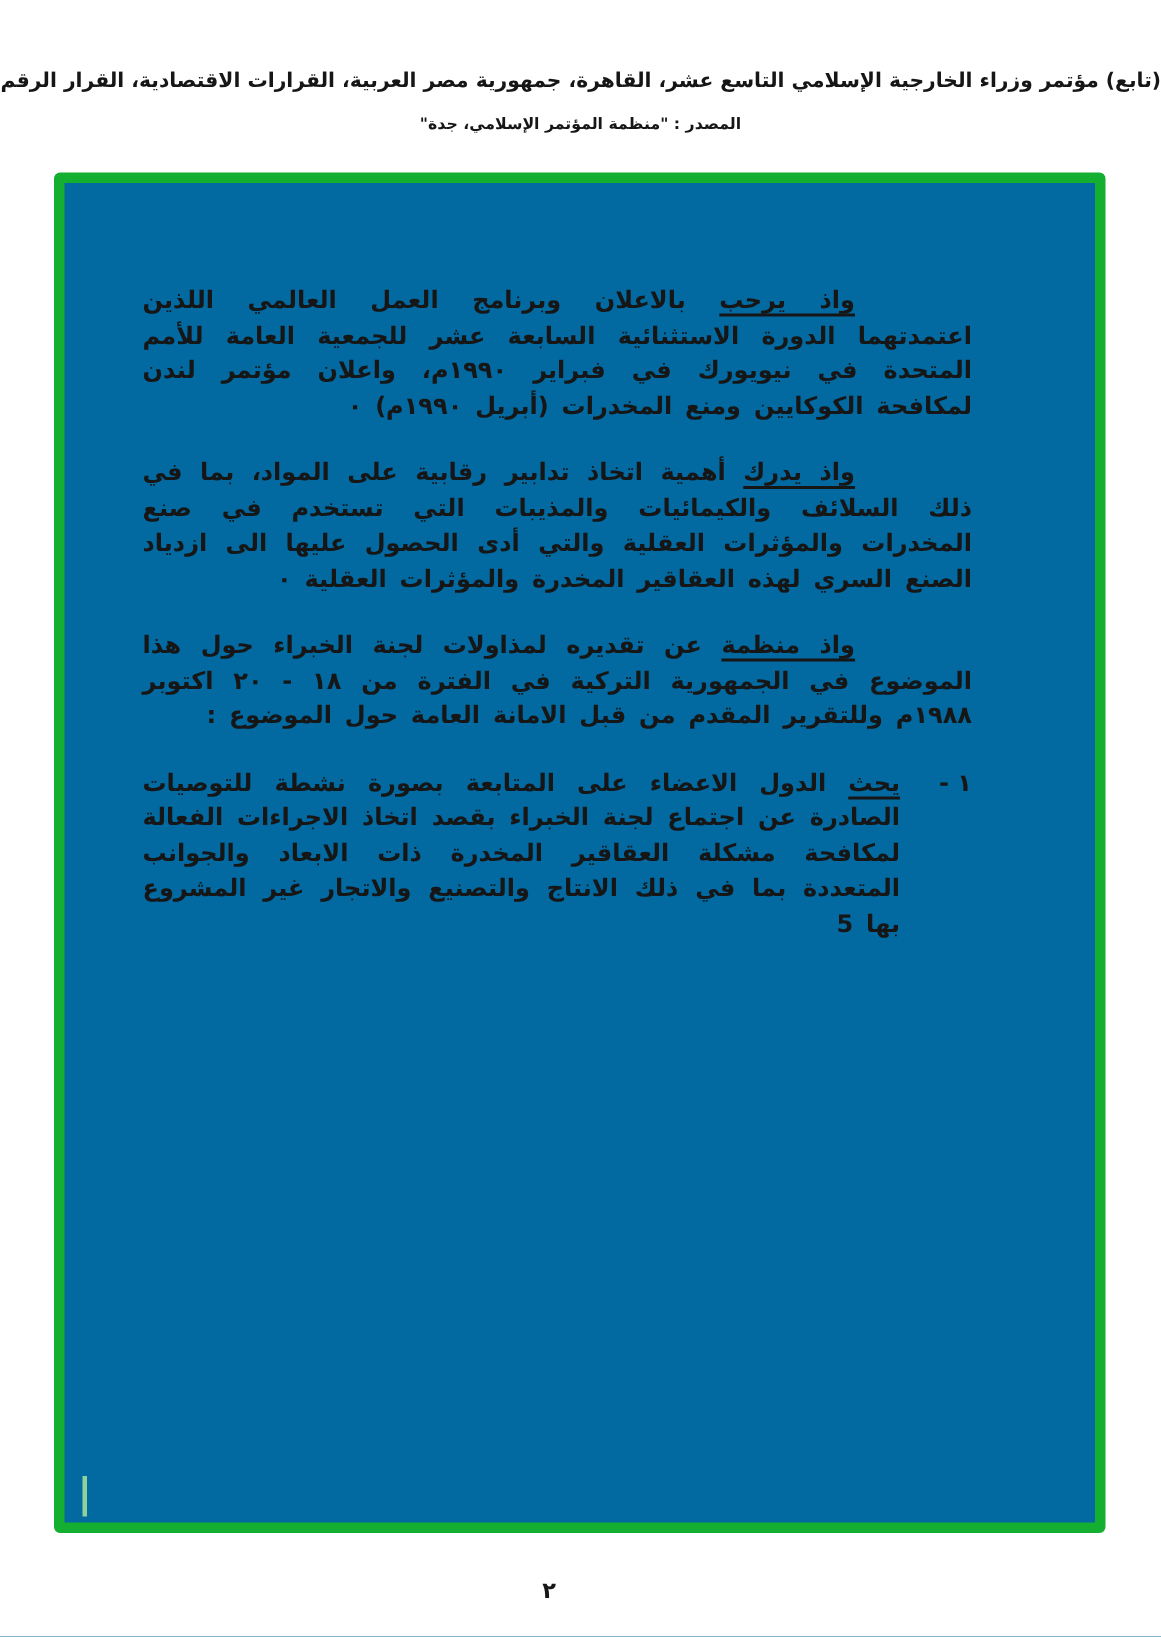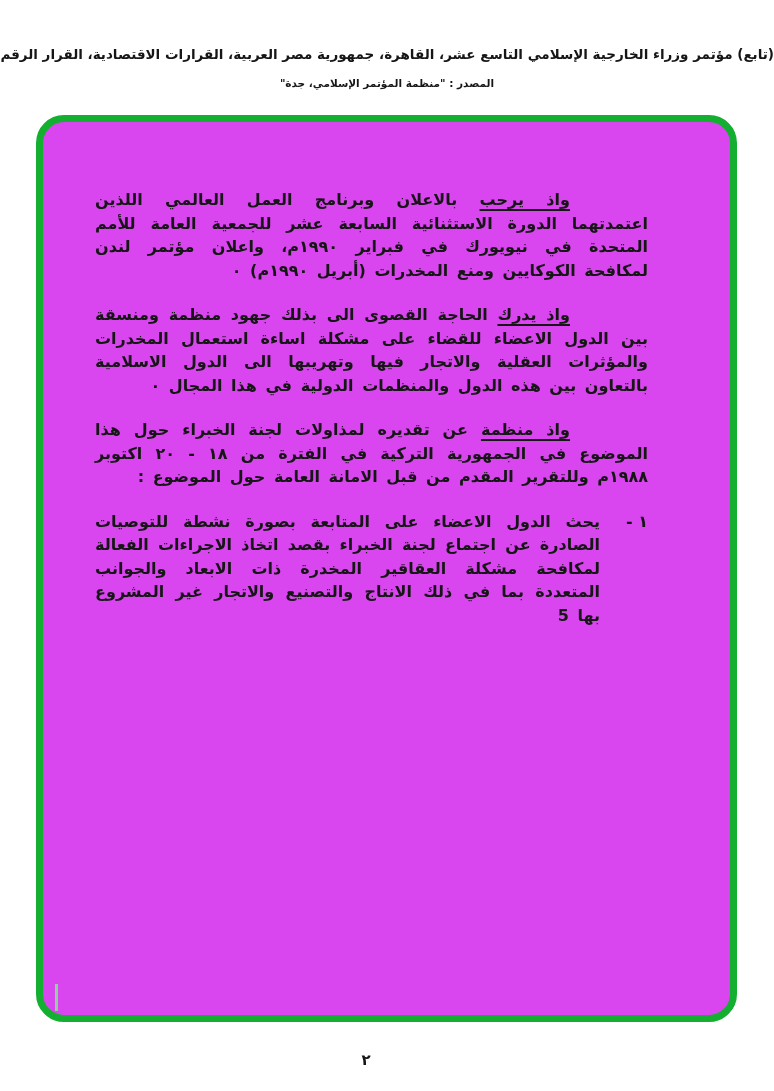--- a/index.html
+++ b/index.html
@@ -26,22 +26,22 @@
   .hdr-line2{
     position:absolute;top:77px;left:0;right:0;
     text-align:center;direction:rtl;
     font-size:10.5px;font-weight:bold;
   }
   
   .frame{
     position:absolute;left:36px;top:115px;
     width:687px;height:893px;
     border:7px solid var(--frame-green);
-    border-radius:28px;
-    background:#d946ef;
+    border-radius:4px;
+    background:#0369a1;
   }
   .content{
     position:absolute;top:66px;left:52px;right:82px;
     direction:rtl;
   }
   .para{
     margin:0 0 21px 0;
     font-size:16px;font-weight:bold;line-height:23.5px;
     text-align:justify;text-align-last:right;
     text-indent:78px;
@@ -56,20 +56,21 @@
     display:flex;margin-top:1px;
     font-size:16px;font-weight:bold;line-height:23.5px;
   }
   .item-num{flex:none;width:48px;text-align:right;}
   .item-text{
     flex:1;
     text-align:justify;text-align-last:right;
     word-spacing:3px;
   }
   .item-text .lead{
+    text-decoration:underline;
     text-underline-offset:4px;
     text-decoration-thickness:1.5px;
   }
   
   .tick{
     position:absolute;left:55px;top:984px;
     width:3px;height:27px;
     background:var(--tick-green);
   }
   .page-num{
@@ -83,23 +84,23 @@
 
 <div class="hdr-line1">(تابع) مؤتمر وزراء الخارجية الإسلامي التاسع عشر، القاهرة، جمهورية مصر العربية، القرارات الاقتصادية، القرار الرقم ١٩/٢١-أق</div>
 <div class="hdr-line2">المصدر : "منظمة المؤتمر الإسلامي، جدة"</div>
 
 <div class="frame">
   <div class="content">
 
     <p class="para"><span class="lead">واذ يرحب</span> <span>بالاعلان وبرنامج العمل العالمي اللذين اعتمدتهما الدورة الاستثنائية السابعة عشر للجمعية العامة للأمم المتحدة في نيويورك في فبراير ١٩٩٠م، واعلان مؤتمر لندن لمكافحة الكوكايين ومنع المخدرات (أبريل ١٩٩٠م) ٠</span></p>
 
 
+    <p class="para"><span class="lead">واذ يدرك</span> <span>أهمية اتخاذ تدابير رقابية على المواد، بما في ذلك السلائف والكيمائيات والمذيبات التي تستخدم في صنع المخدرات والمؤثرات العقلية والتي أدى الحصول عليها الى ازدياد الصنع السري لهذه العقاقير المخدرة والمؤثرات العقلية ٠</span></p>
 
 
-    <p class="para"><span class="lead">واذ يدرك</span> <span>الحاجة القصوى الى بذلك جهود منظمة ومنسقة بين الدول الاعضاء للقضاء على مشكلة اساءة استعمال المخدرات والمؤثرات العقلية والاتجار فيها وتهريبها الى الدول الاسلامية بالتعاون بين هذه الدول والمنظمات الدولية في هذا المجال ٠</span></p>
 
     <p class="para"><span class="lead">واذ منظمة</span> <span>عن تقديره لمذاولات لجنة الخبراء حول هذا الموضوع في الجمهورية التركية في الفترة من ١٨ - ٢٠ اكتوبر ١٩٨٨م وللتقرير المقدم من قبل الامانة العامة حول الموضوع :</span></p>
 
     <div class="item">
       <span class="item-num">١ -</span>
       <span class="item-text"><span class="lead">يحث</span> <span>الدول الاعضاء على المتابعة بصورة نشطة للتوصيات الصادرة عن اجتماع لجنة الخبراء بقصد اتخاذ الاجراءات الفعالة لمكافحة مشكلة العقاقير المخدرة ذات الابعاد والجوانب المتعددة بما في ذلك الانتاج والتصنيع والاتجار غير المشروع بها 5</span></span>
     </div>
 
   </div>
 </div>

